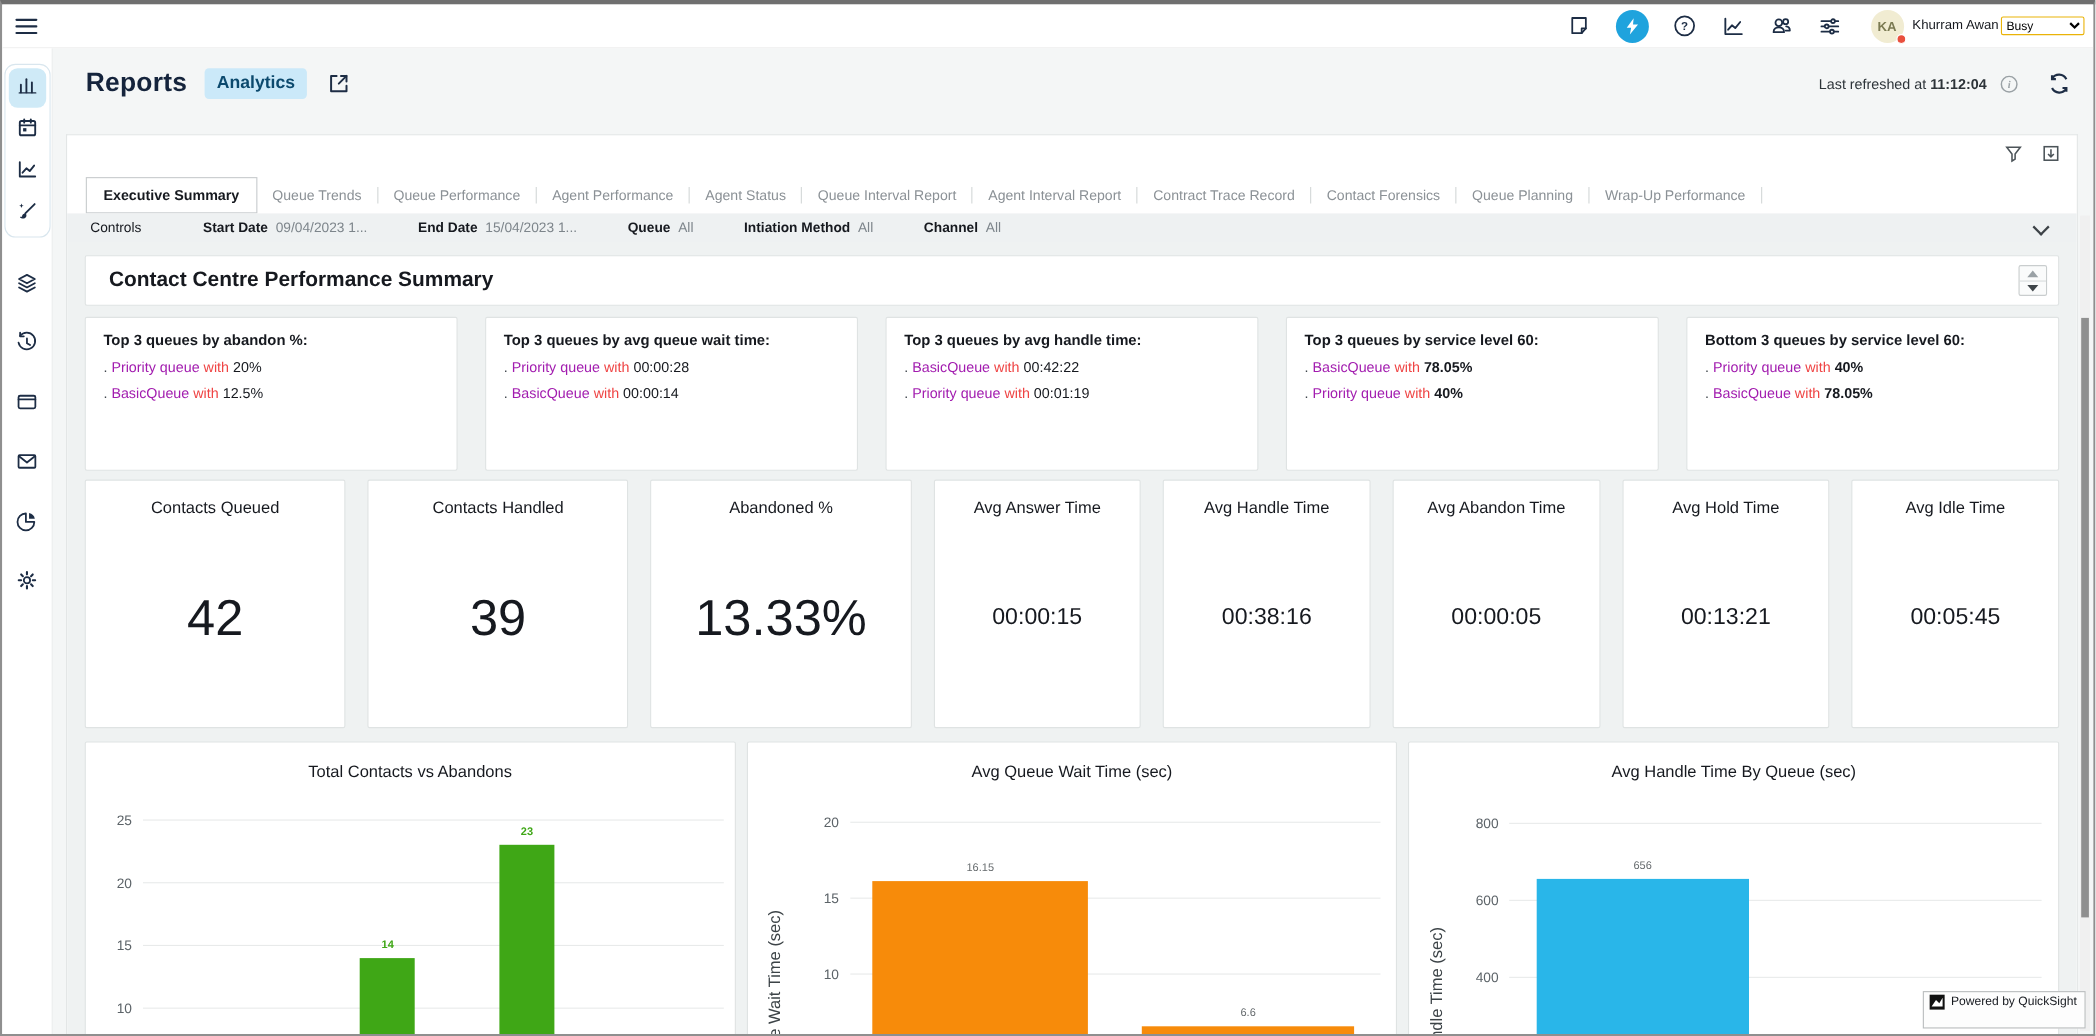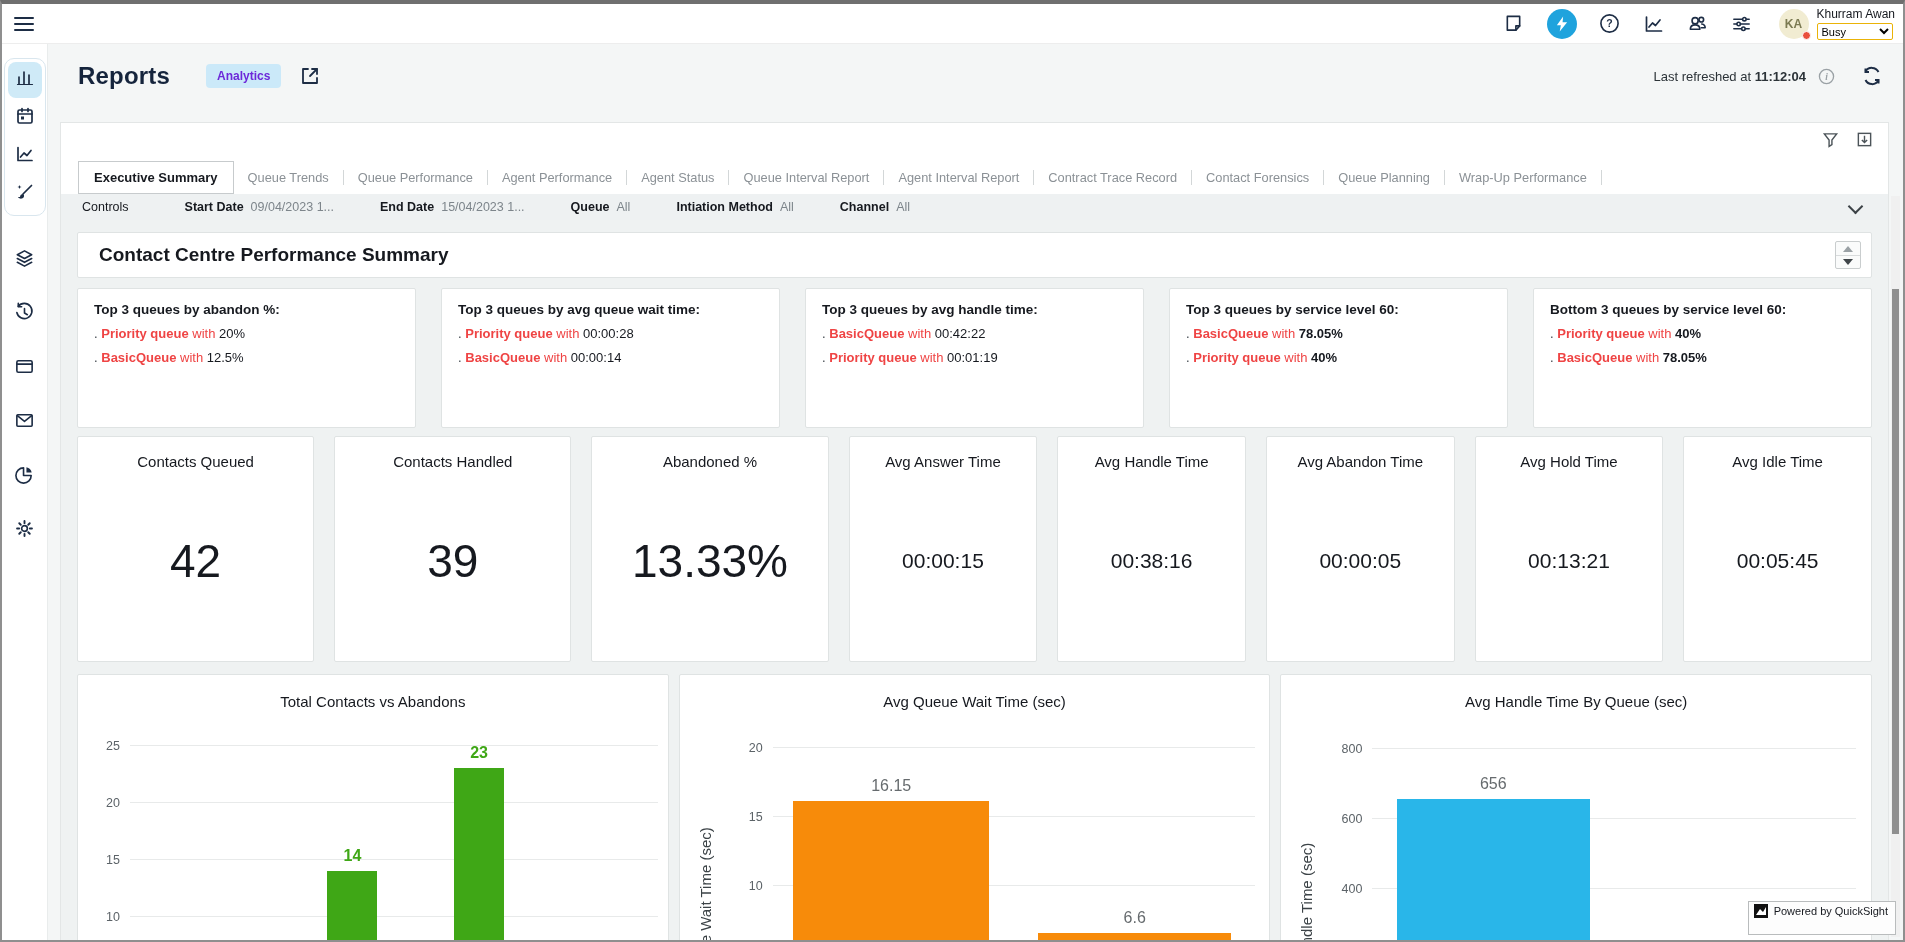--- a/index.html
+++ b/index.html
@@ -12,39 +12,39 @@
   .hamburger { width:20px; height:14px; display:flex; flex-direction:column; justify-content:space-between; cursor:pointer;}
   .hamburger span{ height:2px; background:#1d2d45; border-radius:1px;}
   .topbar-right { margin-left:auto; display:flex; align-items:center; gap:22px;}
   .tb-icon { width:22px; height:22px; display:flex; align-items:center; justify-content:center; cursor:pointer;}
   .tb-icon svg{ stroke:#1d2d45; fill:none; stroke-width:1.7; stroke-linecap:round; stroke-linejoin:round;}
   .bolt-circle { width:30px; height:30px; border-radius:50%; background:#1fa3dd; display:flex; align-items:center; justify-content:center;}
   .user-cluster { display:flex; align-items:center; gap:8px; margin-left:4px;}
   .avatar { position:relative; width:30px; height:30px; border-radius:50%; background:#f1ecd2; color:#7b7a52;
             font-size:12px; font-weight:bold; display:flex; align-items:center; justify-content:center;}
   .status-dot { position:absolute; right:-2px; bottom:-1px; width:9px; height:9px; border-radius:50%; background:#e94f3d; border:1.5px solid #fff;}
-  .user-meta { display:flex; flex-direction:column; gap:2px;}
+  .user-meta { display:flex; flex-direction:row; gap:2px;}
   .user-name { font-size:12px; color:#16191f;}
   .user-meta select { width:76px; height:17px; font-size:11px; font-family:"Liberation Sans",sans-serif; border:1px solid #eab308; border-radius:2px; background:#fff;}
 
   
   .body-row { display:flex; height:896px; }
   .sidebar { width:46px; background:#fff; border-right:1px solid #e9ecec; padding-top:14px; display:flex; flex-direction:column; align-items:center;}
   .side-group { border:1px solid #d9e6ee; border-radius:10px; padding:3px; display:flex; flex-direction:column; gap:2px; margin-bottom:26px;}
   .side-tile { width:34px; height:36px; border-radius:8px; display:flex; align-items:center; justify-content:center; cursor:pointer;}
   .side-tile.active { background:#cfeaf7; }
   .side-icon { width:34px; height:36px; display:flex; align-items:center; justify-content:center; cursor:pointer; margin-bottom:18px;}
   .sidebar svg { stroke:#1d2d45; fill:none; stroke-width:1.7; stroke-linecap:round; stroke-linejoin:round;}
 
   .content { flex:1; background:#f4f6f6; position:relative; overflow:hidden;}
 
   
   .page-header { height:64px; display:flex; align-items:center; padding:0 20px 0 30px;}
   .page-title { font-size:24px; font-weight:bold; color:#15243c; letter-spacing:.2px;}
-  .badge { margin-left:36px; background:#cbe9f9; color:#6d28d9; font-size:12px; font-weight:bold; padding:5px 11px; border-radius:4px;}
+  .badge { margin-left:16px; background:#cbe9f9; color:#0c4a6e; font-size:16px; font-weight:bold; padding:5px 11px; border-radius:4px;}
   .ext-link { margin-left:18px; width:22px; height:22px; cursor:pointer;}
   .ext-link svg { stroke:#1d2d45; fill:none; stroke-width:1.8; stroke-linecap:round; stroke-linejoin:round;}
   .refresh-area { margin-left:auto; display:flex; align-items:center; gap:12px;}
   .refresh-text { font-size:13px; color:#2c3338;}
   .refresh-text b { font-weight:bold; }
   .info-icon { width:17px; height:17px; cursor:pointer;}
   .refresh-btn { width:22px; height:22px; cursor:pointer; margin-left:14px;}
   .refresh-btn svg { stroke:#1d2d45; fill:none; stroke-width:2;}
 
   
@@ -74,21 +74,21 @@
   .spinner { margin-left:auto; width:26px; border:1px solid #c9cdce; background:#fafbfb; border-radius:2px; display:flex; flex-direction:column;}
   .spin-btn { height:13px; display:flex; align-items:center; justify-content:center; cursor:pointer;}
   .spin-btn + .spin-btn { border-top:1px solid #d8dbdc;}
   .tri-up { width:0; height:0; border-left:5px solid transparent; border-right:5px solid transparent; border-bottom:6px solid #9aa1a5;}
   .tri-down { width:0; height:0; border-left:5px solid transparent; border-right:5px solid transparent; border-top:6px solid #3f4549;}
 
   .insight-row { display:flex; gap:25px; margin-top:10px; height:140px;}
   .insight-card { flex:1; background:#fff; border:1px solid #dfe3e3; border-radius:2px; padding:13px 16px; overflow:hidden;}
   .insight-title { font-size:13.5px; font-weight:bold; color:#16191f; margin-bottom:9px;}
   .insight-line { font-size:13px; color:#3f464c; margin-bottom:9px; line-height:15px;}
-  .insight-line .q { color:#ef4444; font-weight:bold; cursor:pointer;text-align:right;}
+  .insight-line .q { color:#a21caf; font-weight:normal; cursor:pointer;text-align:right;}
   .insight-line .mid { color:#ef4444;}
   .insight-line .val { color:#16191f;}
   .insight-card.bold-vals .val { font-weight:bold;}
 
   .kpi-row { display:flex; gap:20px; margin-top:8px; height:226px;}
   .kpi-card { background:#fff; border:1px solid #dfe3e3; border-radius:2px; display:flex; flex-direction:column; align-items:center;}
   .kpi-card.wide { flex:1.26;}
   .kpi-card.narrow { flex:1;}
   .kpi-label { font-size:15px; color:#16191f; margin-top:16px;}
   .kpi-value-wrap { flex:1; display:flex; align-items:center; justify-content:center; width:100%; padding-bottom:10px;}
@@ -98,21 +98,21 @@
   .charts-row { display:flex; gap:10px; margin-top:12px; height:430px;}
   .chart-card { flex:1; background:#fff; border:1px solid #dfe3e3; border-radius:2px; position:relative; overflow:hidden;}
   .chart-title { text-align:center; margin-top:18px; font-size:15px; color:#16191f;}
   .plot { position:absolute;}
   .plot-a { left:52px; right:10px; top:58px; height:298px;}
   .plot-b { left:93px; right:14px; top:58px; height:291px;}
   .plot-c { left:91px; right:15px; top:58px; height:297px;}
   .gridline { position:absolute; left:0; right:0; height:1px; background:#e8eaea;}
   .tick { position:absolute; left:-10px; transform:translate(-100%,50%); font-size:12.5px; color:#5c6368;}
   .bar { position:absolute; bottom:0; cursor:pointer;}
-  .bar-label { position:absolute; transform:translateX(-50%); font-size:16px;}
+  .bar-label { position:absolute; transform:translateX(-50%); font-size:10px;}
   .ylabel { position:absolute; width:240px; left:-95px; top:235px; text-align:center; transform:rotate(-90deg); font-size:15px; color:#3c4347; white-space:nowrap;}
 
   
   .v-scrollbar { position:absolute; right:3px; top:192px; bottom:3px; width:9px; background:#f0f0f0;}
   .v-thumb { position:absolute; top:93px; left:1px; width:7px; height:545px; background:#8f8f8f; cursor:pointer;}
   .qs-badge { position:absolute; right:7px; bottom:5px; background:#fdfdfd; border:1px solid #b9bcbd; padding:2px 7px 16px 5px;
               display:flex; align-items:center; gap:6px; z-index:8;}
   .qs-badge .txt { font-size:11px; color:#16191f;}
 </style>
 </head>

